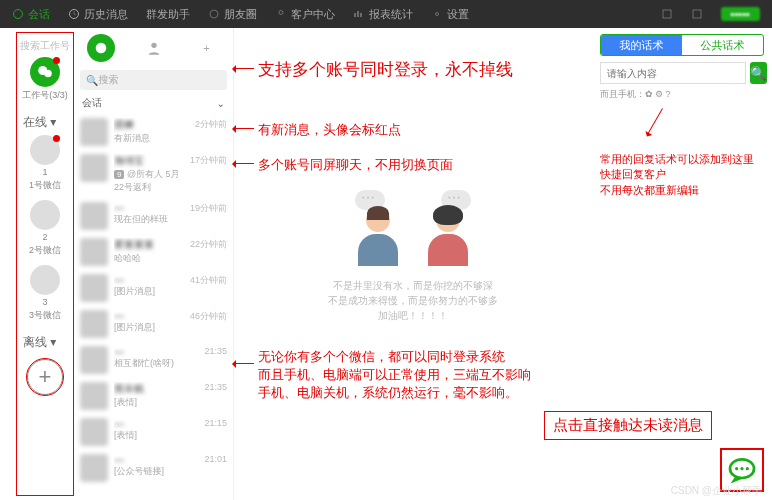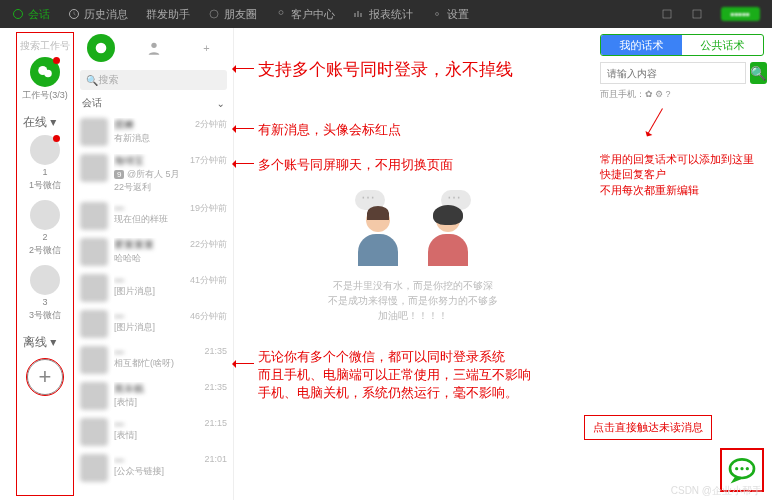--- a/index.html
+++ b/index.html
@@ -51,21 +51,21 @@
 .right{width:180px;padding:6px 8px;}
 .tabs2{display:flex;border:1px solid #1aad19;border-radius:3px;overflow:hidden;height:22px;margin-bottom:6px;}
 .tabs2 div{flex:1;text-align:center;line-height:20px;font-size:11px;}
 .tabs2 .on{background:#3b82f6;color:#fff;}
 .tabs2 .off{color:#1aad19;}
 .srow{display:flex;gap:4px;margin-bottom:4px;}
 .srow input{flex:1;border:1px solid #ddd;height:22px;padding:0 6px;font-size:10px;}
 .srow button{width:30px;background:#1aad19;border:none;color:#fff;border-radius:3px;}
 .ops{font-size:9px;color:#999;}
 .annR{color:#e60000;font-size:11px;margin-top:30px;line-height:1.4;}
-.annBox{position:absolute;right:60px;bottom:60px;border:1px solid #e60000;padding:4px 8px;color:#e60000;font-size:11px;}
+.annBox{position:absolute;right:60px;bottom:60px;border:1px solid #e60000;padding:4px 8px;color:#e60000;font-size:15px;}
 .fab{position:absolute;right:8px;bottom:8px;width:44px;height:44px;border:2px solid #e60000;display:flex;align-items:center;justify-content:center;}
 .fab svg{width:32px;height:32px;}
 .watermark{position:absolute;right:10px;bottom:2px;font-size:10px;color:#ddd;}
 .badge{background:#aaa;color:#fff;font-size:8px;padding:0 3px;border-radius:2px;}
 </style>
 </head>
 <body>
 
 <div class="topbar">
   <div class="item active">

